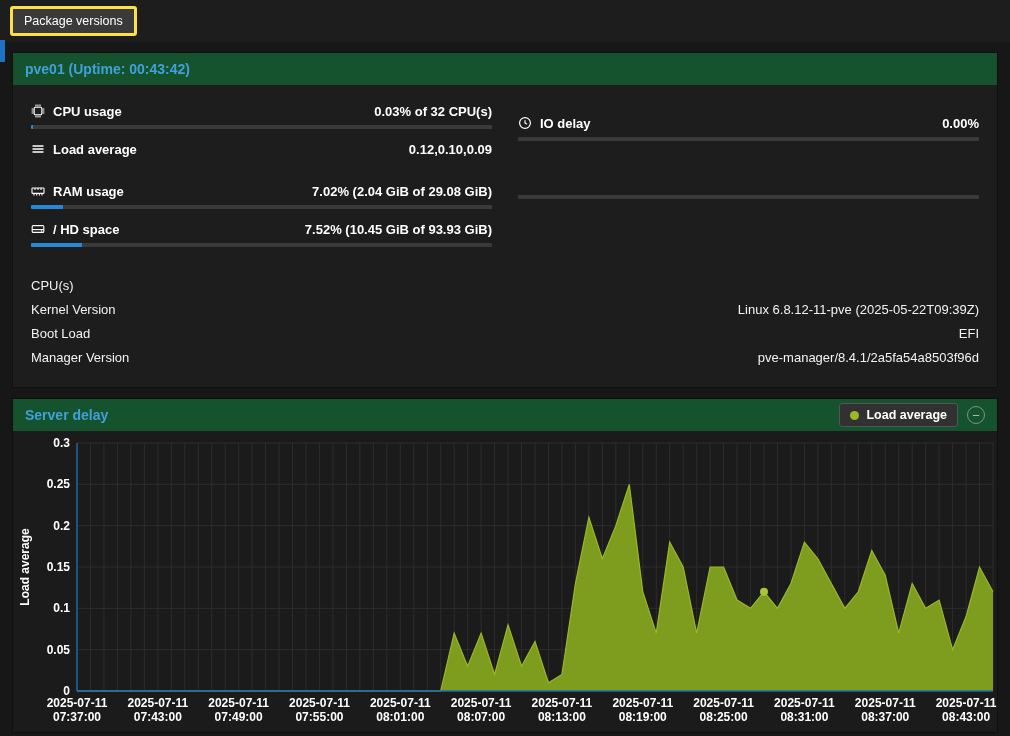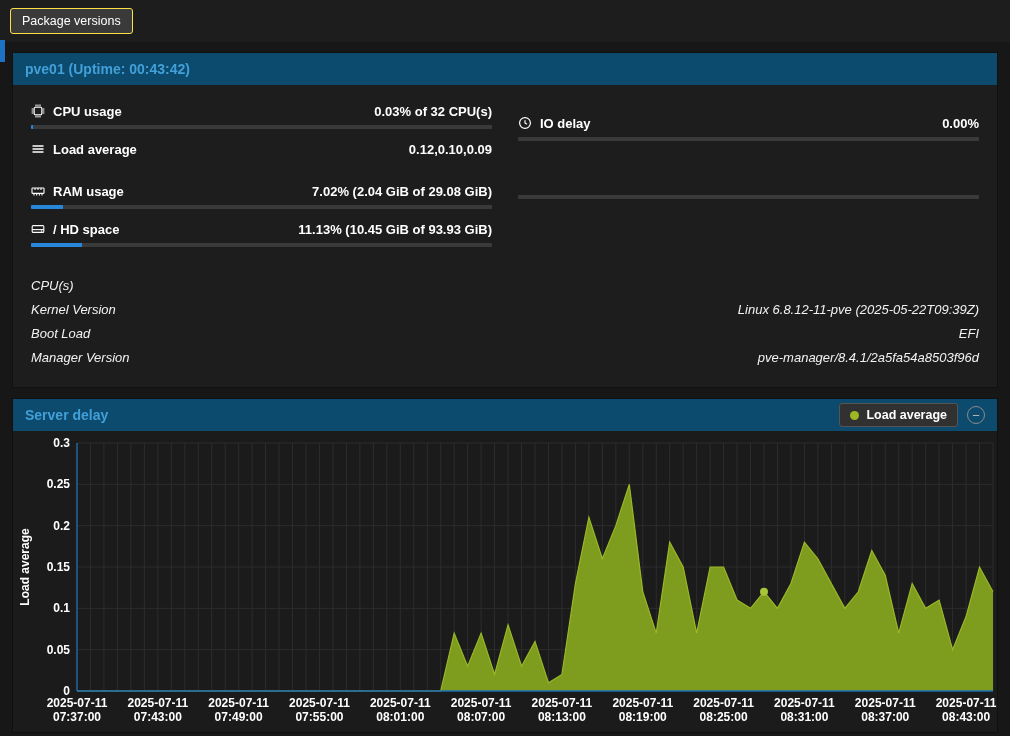--- a/index.html
+++ b/index.html
@@ -6,48 +6,48 @@
   html,body { margin:0; padding:0; }
   body {
     width:1010px; height:736px; overflow:hidden;
     background:#171717; color:#e8e8e8;
     font-family:"Liberation Sans", sans-serif; font-size:13px;
     position:relative;
   }
   
   .toolbar { height:42px; background:#1d1d1d; display:flex; align-items:center; padding:0 10px; }
   .btn {
-    background:#3a3a3a; border:1px solid #fde047; border-radius:3px;
+    background:#3a3a3a; border:3px solid #fde047; border-radius:3px;
     color:#fff; font-size:12.5px; padding:5px 11px; cursor:pointer;
     font-family:"Liberation Sans", sans-serif;
   }
   .scroll-accent { position:absolute; left:0; top:40px; width:5px; height:22px; background:#1d72c4; }
 
   .panel { margin:10px 12px 0 12px; border:1px solid #101010; }
   .panel-header {
-    background:#0c4a6e; height:32px; display:flex; align-items:center;
+    background:#14532d; height:32px; display:flex; align-items:center;
     padding:0 12px; justify-content:space-between;
   }
   .panel-title { color:#41a0d8; font-size:14px; font-weight:600; }
   .panel-body { background:#1d1d1d; }
 
   
   .stats { display:grid; grid-template-columns:1fr 1fr; column-gap:26px; padding:14px 18px 4px 18px; }
   .col-right { padding-top:12px; }
   .stat-row { display:flex; justify-content:space-between; align-items:center; height:24px; font-weight:700; color:#fff; }
   .stat-label { display:flex; align-items:center; gap:8px; }
   .stat-label svg { flex:0 0 auto; }
   .progress { height:4px; background:#3a3a3a; margin:2px 0 8px 0; border-radius:1px; overflow:hidden; }
   .progress-fill { height:100%; background:#2787d8; }
   .gap18 { height:18px; }
   .gap30 { height:30px; }
   .gap14 { height:14px; }
 
   
-  .info { padding:14px 18px 18px 18px;font-style:italic; }
+  .info { padding:14px 18px 18px 18px; }
   .info-row { display:flex; justify-content:space-between; align-items:center; height:24px; color:#f2f2f2; }
   .repo-value { display:flex; align-items:center; gap:6px; }
   .badge-circle {
     width:15px; height:15px; border-radius:50%; display:inline-flex;
     align-items:center; justify-content:center; font-size:10px; font-weight:700;
   }
   .badge-ok { background:#27a25a; color:#fff; }
   .badge-warn { background:#e8c02c; color:#3a3000; }
 
   
@@ -124,21 +124,21 @@
 
         <div class="stat-row">
           <span class="stat-label">
             <svg width="14" height="14" viewBox="0 0 14 14" fill="none" stroke="#fff" stroke-width="1.1">
               <rect x="1.2" y="3.6" width="11.6" height="6.8" rx="1"></rect>
               <path d="M1.2 7.6h11.6"></path>
               <circle cx="10.6" cy="9" r="0.8" fill="#fff" stroke="none"></circle>
             </svg>
             <span>/ HD space</span>
           </span>
-          <span class="stat-value">11.13% (10.45 GiB of 93.93 GiB)</span>
+          <span class="stat-value">7.52% (10.45 GiB of 93.93 GiB)</span>
         </div>
         <div class="progress">
           <div class="progress-fill" style="width: 11.13%; min-width: 2px;"></div>
         </div>
       </div>
 
       <div class="col-right">
         <div class="stat-row">
           <span class="stat-label">
             <svg width="14" height="14" viewBox="0 0 14 14" fill="none" stroke="#fff" stroke-width="1.2">

